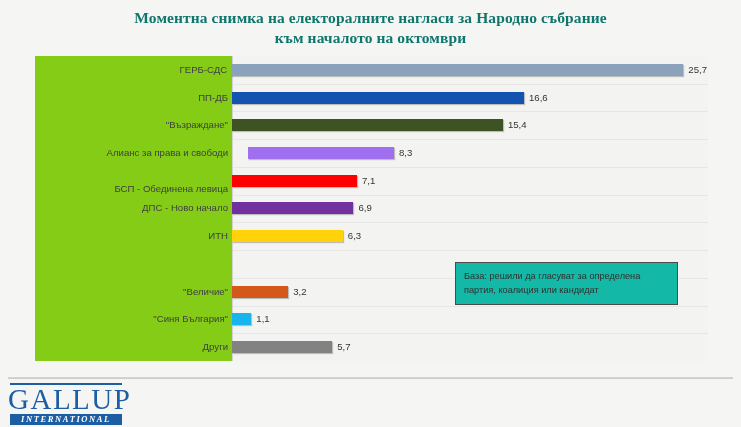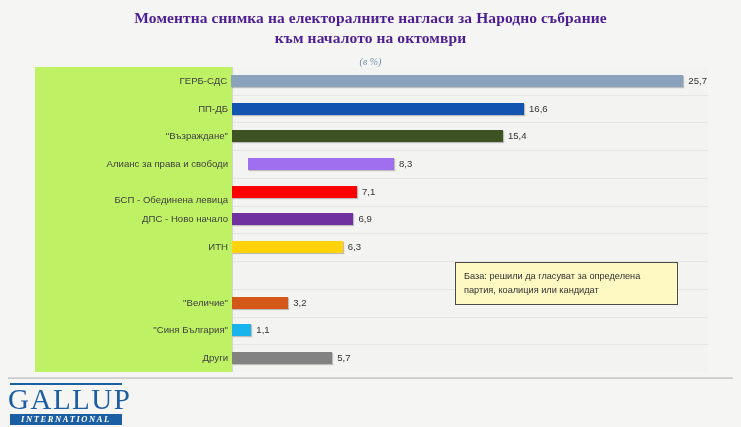--- a/index.html
+++ b/index.html
@@ -28,45 +28,45 @@
     position: absolute;
     left: 0;
     top: 8px;
     width: 741px;
     text-align: center;
   }
   .title-line {
     font-family: "Liberation Serif", serif;
     font-weight: bold;
     font-size: 15.5px;
-    color: #4c1d95;
+    color: #0f766e;
     line-height: 20px;
     letter-spacing: 0.1px;
     white-space: nowrap;
   }
   .subtitle {
     position: absolute;
     left: 0;
     top: 56px;
     width: 741px;
     text-align: center;
     font-family: "Liberation Serif", serif;
     font-style: italic;
     font-size: 10px;
     color: #6f8db0;
   }
 
   
   .chart-area {
     position: absolute;
     left: 35px;
-    top: 67px;
+    top: 56px;
     width: 672px;
     height: 305px;
-    background: #bef264;
+    background: #84cc16;
   }
 
   .plot {
     position: absolute;
     left: 197px;       
     top: 0px;
     width: 475px;
     height: 305px;
     background: #f3f3f1;
     border-left: 1px solid #d2d2d2;
@@ -129,21 +129,21 @@
   }
 
   
   .note-box {
     position: absolute;
     left: 455px;
     top: 262px;
     width: 223px;
     box-sizing: border-box;
     border: 1px solid #4a4a4a;
-    background: #fef9c3;
+    background: #14b8a6;
     padding: 6px 8px 7px 8px;
   }
   .note-text {
     font-size: 9.2px;
     color: #303030;
     line-height: 14px;
   }
 
   
   .footer-rule {

